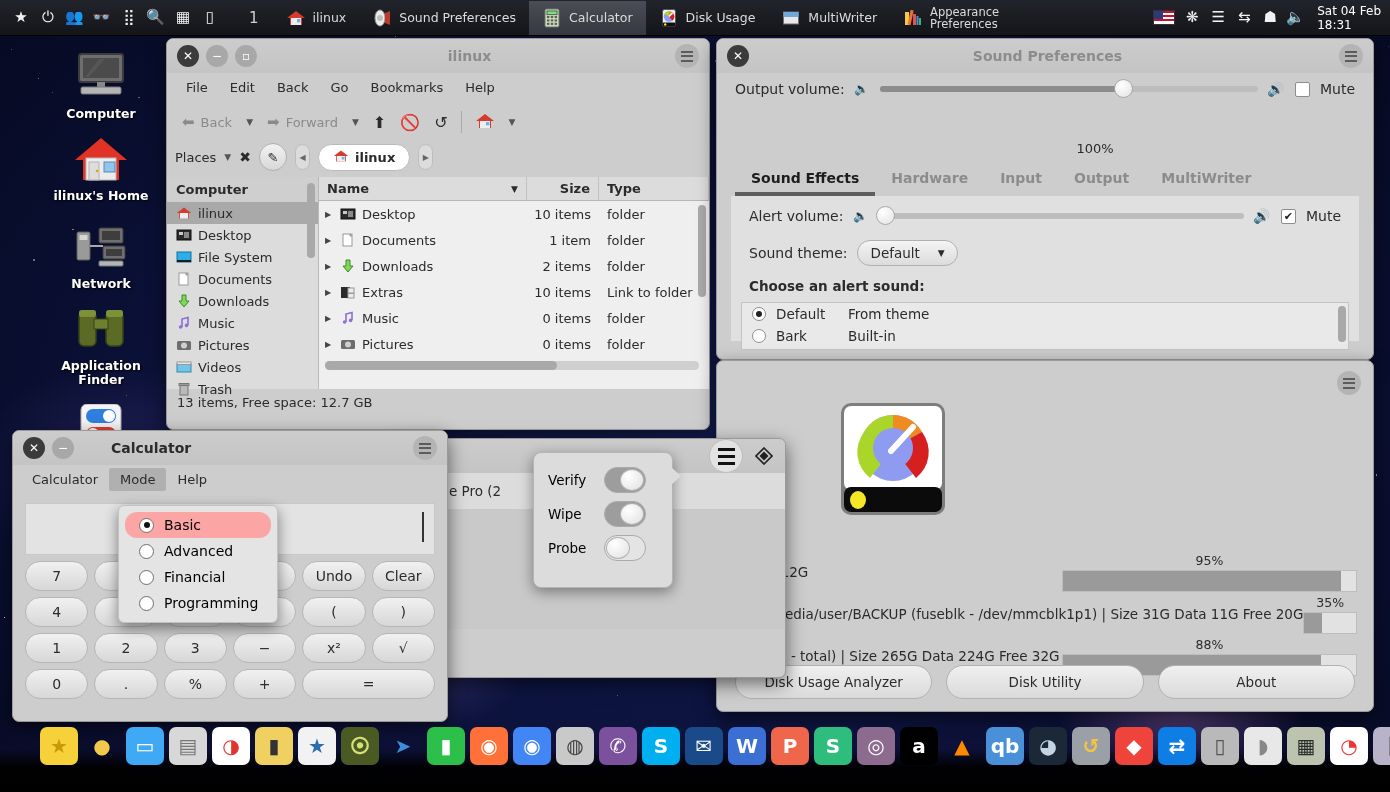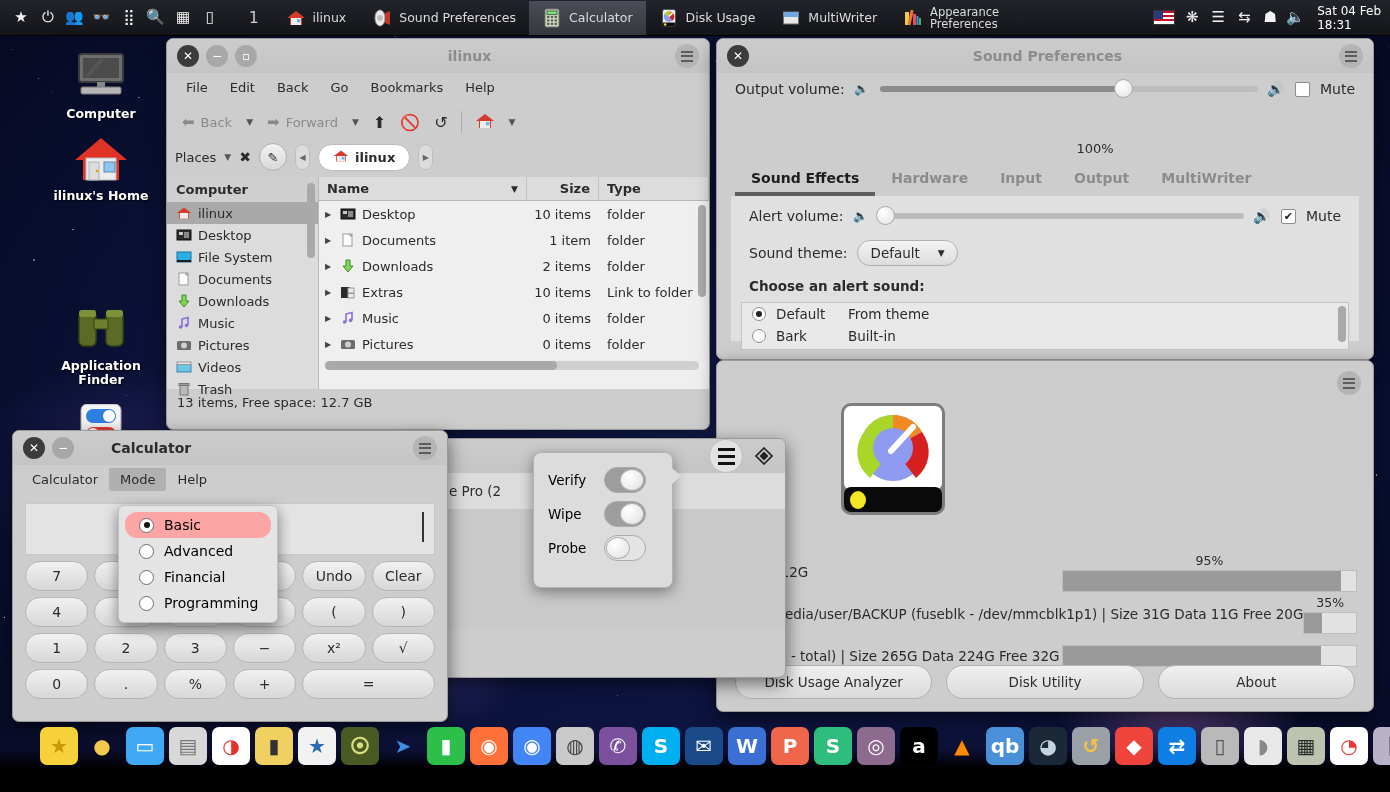--- a/index.html
+++ b/index.html
@@ -466,20 +466,35 @@
           <polygon points="28,4 54,26 46,26 46,46 10,46 10,26 2,26" fill="#e03225"></polygon>
           <rect x="13" y="24" width="30" height="22" fill="#ececec" stroke="#b9b9b9"></rect>
           <rect x="31" y="28" width="11" height="10" fill="#8fc6ee" stroke="#5b89ad"></rect>
           <rect x="16" y="28" width="10" height="18" fill="#ddd" stroke="#b3b3b3"></rect>
           <circle cx="24" cy="37" r="1.3" fill="#e0a300"></circle>
         </svg>
     </div>
     <div>ilinux's Home</div>
   </div>
 
+  <div class="desk-icon" style="left:46px; top:218px;">
+    <div class="glyph">
+      <svg width="56" height="50" viewBox="0 0 56 50">
+          <rect x="4" y="10" width="13" height="28" rx="1.5" fill="#9a9a9a" stroke="#5d5d5d"></rect>
+          <rect x="6.5" y="13" width="8" height="5" fill="#d5d5d5"></rect>
+          <rect x="26" y="6" width="24" height="15" rx="1.5" fill="#6f6f6f" stroke="#3c3c3c"></rect>
+          <rect x="29" y="9" width="18" height="9" fill="#3e3e3e"></rect>
+          <rect x="30" y="24" width="22" height="13" rx="1.5" fill="#6f6f6f" stroke="#3c3c3c"></rect>
+          <rect x="33" y="27" width="16" height="7" fill="#3e3e3e"></rect>
+          <line x1="17" y1="24" x2="30" y2="24" stroke="#aaa" stroke-width="2"></line>
+          <rect x="26" y="39" width="24" height="5" rx="1" fill="#b5b5b5" stroke="#777"></rect>
+        </svg>
+    </div>
+    <div>Network</div>
+  </div>
 
   <div class="desk-icon" style="left:46px; top:300px;">
     <div class="glyph">
       <svg width="56" height="50" viewBox="0 0 56 50">
           <rect x="6" y="8" width="17" height="34" rx="5" fill="#5b6b25" stroke="#384314" stroke-width="1.5"></rect>
           <rect x="33" y="8" width="17" height="34" rx="5" fill="#5b6b25" stroke="#384314" stroke-width="1.5"></rect>
           <rect x="21" y="15" width="14" height="10" fill="#6e8030" stroke="#384314"></rect>
           <rect x="6" y="6" width="17" height="7" rx="2.5" fill="#7d9136"></rect>
           <rect x="33" y="6" width="17" height="7" rx="2.5" fill="#7d9136"></rect>
         </svg>
@@ -861,20 +876,21 @@
         <div class="du-gauge">
           <div class="du-pct">35%</div>
           <div class="bar">
               <i style="width:35%"></i>
             </div>
         </div>
       </div>
       <div class="du-row">
         <div class="du-text">88%   -   (- - total)  |  Size 265G  Data 224G  Free 32G</div>
         <div class="du-gauge">
+          <div class="du-pct">88%</div>
           <div class="bar">
               <i style="width:88%"></i>
             </div>
         </div>
       </div>
     </div>
 
     <div class="du-buttons">
       <div class="pill-btn">Disk Usage Analyzer</div>
       <div class="pill-btn">Disk Utility</div>

